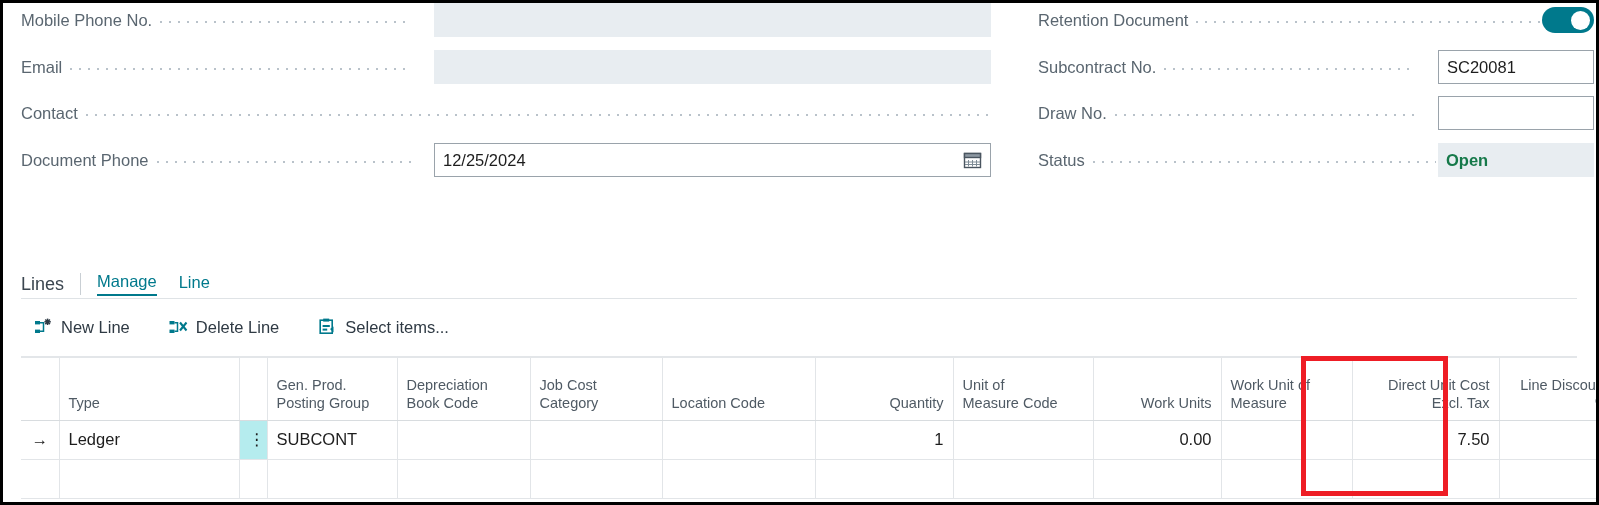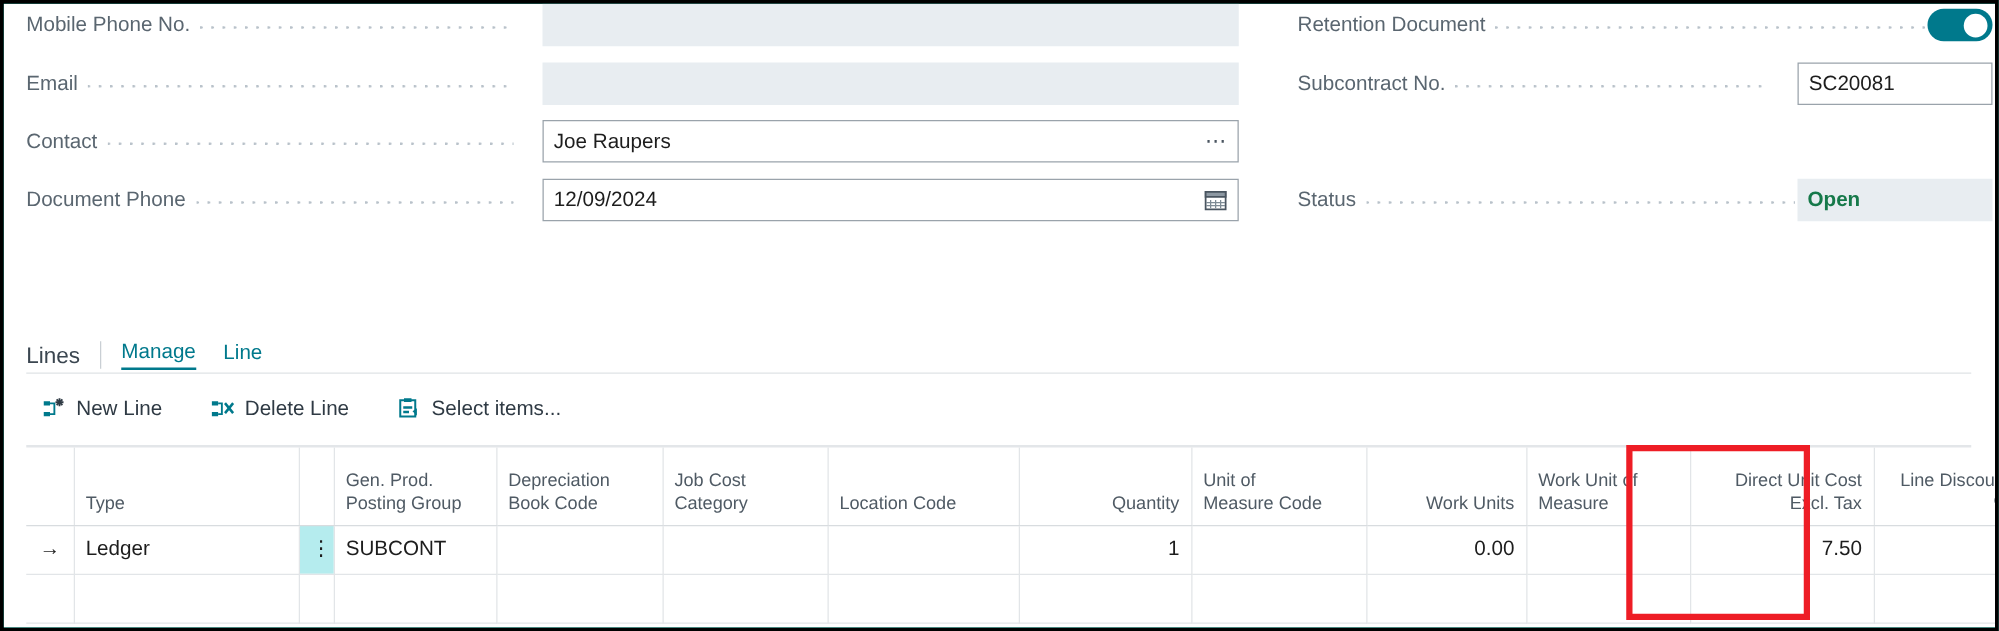--- a/index.html
+++ b/index.html
@@ -260,33 +260,27 @@
     <span class="field-label">Email</span>
     <span class="leader"></span>
     <span class="inp disabled" style="width:557px;">
       <span class="val"></span>
     </span>
   </div>
 
   <div class="field-row" style="left:18px; top:93px; width:970px;">
     <span class="field-label">Contact</span>
     <span class="leader"></span>
-    <span class="inp" style="width:557px;">
-      <span class="val">Joe Raupers</span>
-      <span class="adorn">
-        <span class="ellipsis-btn">⋯</span>
-      </span>
-    </span>
   </div>
 
   <div class="field-row" style="left:18px; top:140px; width:970px;">
     <span class="field-label">Document Phone</span>
     <span class="leader"></span>
     <span class="inp" style="width:557px;">
-      <span class="val">12/09/2024</span>
+      <span class="val">12/25/2024</span>
       <span class="adorn">
         <svg width="19" height="19" viewBox="0 0 19 19">
           <rect x="1.5" y="3" width="16" height="14" fill="#ffffff" stroke="#4a5560" stroke-width="1.4"></rect>
           <rect x="1.5" y="3" width="16" height="4" fill="#8d98a2" stroke="#4a5560" stroke-width="1.4"></rect>
           <g stroke="#7e8b95" stroke-width="1">
             <line x1="5.5" y1="9.5" x2="5.5" y2="16"></line>
             <line x1="9.5" y1="9.5" x2="9.5" y2="16"></line>
             <line x1="13.5" y1="9.5" x2="13.5" y2="16"></line>
             <line x1="2" y1="11.5" x2="17" y2="11.5"></line>
             <line x1="2" y1="14" x2="17" y2="14"></line>
@@ -305,20 +299,27 @@
   </div>
 
   <div class="field-row" style="left:1035px; top:47px; width:556px;">
     <span class="field-label">Subcontract No.</span>
     <span class="leader"></span>
     <span class="inp" style="width:156px;">
       <span class="val">SC20081</span>
     </span>
   </div>
 
+  <div class="field-row" style="left:1035px; top:93px; width:556px;">
+    <span class="field-label">Draw No.</span>
+    <span class="leader"></span>
+    <span class="inp" style="width:156px;">
+      <span class="val"></span>
+    </span>
+  </div>
 
   <div class="field-row" style="left:1035px; top:140px; width:556px;">
     <span class="field-label">Status</span>
     <span class="leader"></span>
     <span class="status-box" style="width:156px;">
       <span>Open</span>
     </span>
   </div>
 
   <div id="lines-bar">

